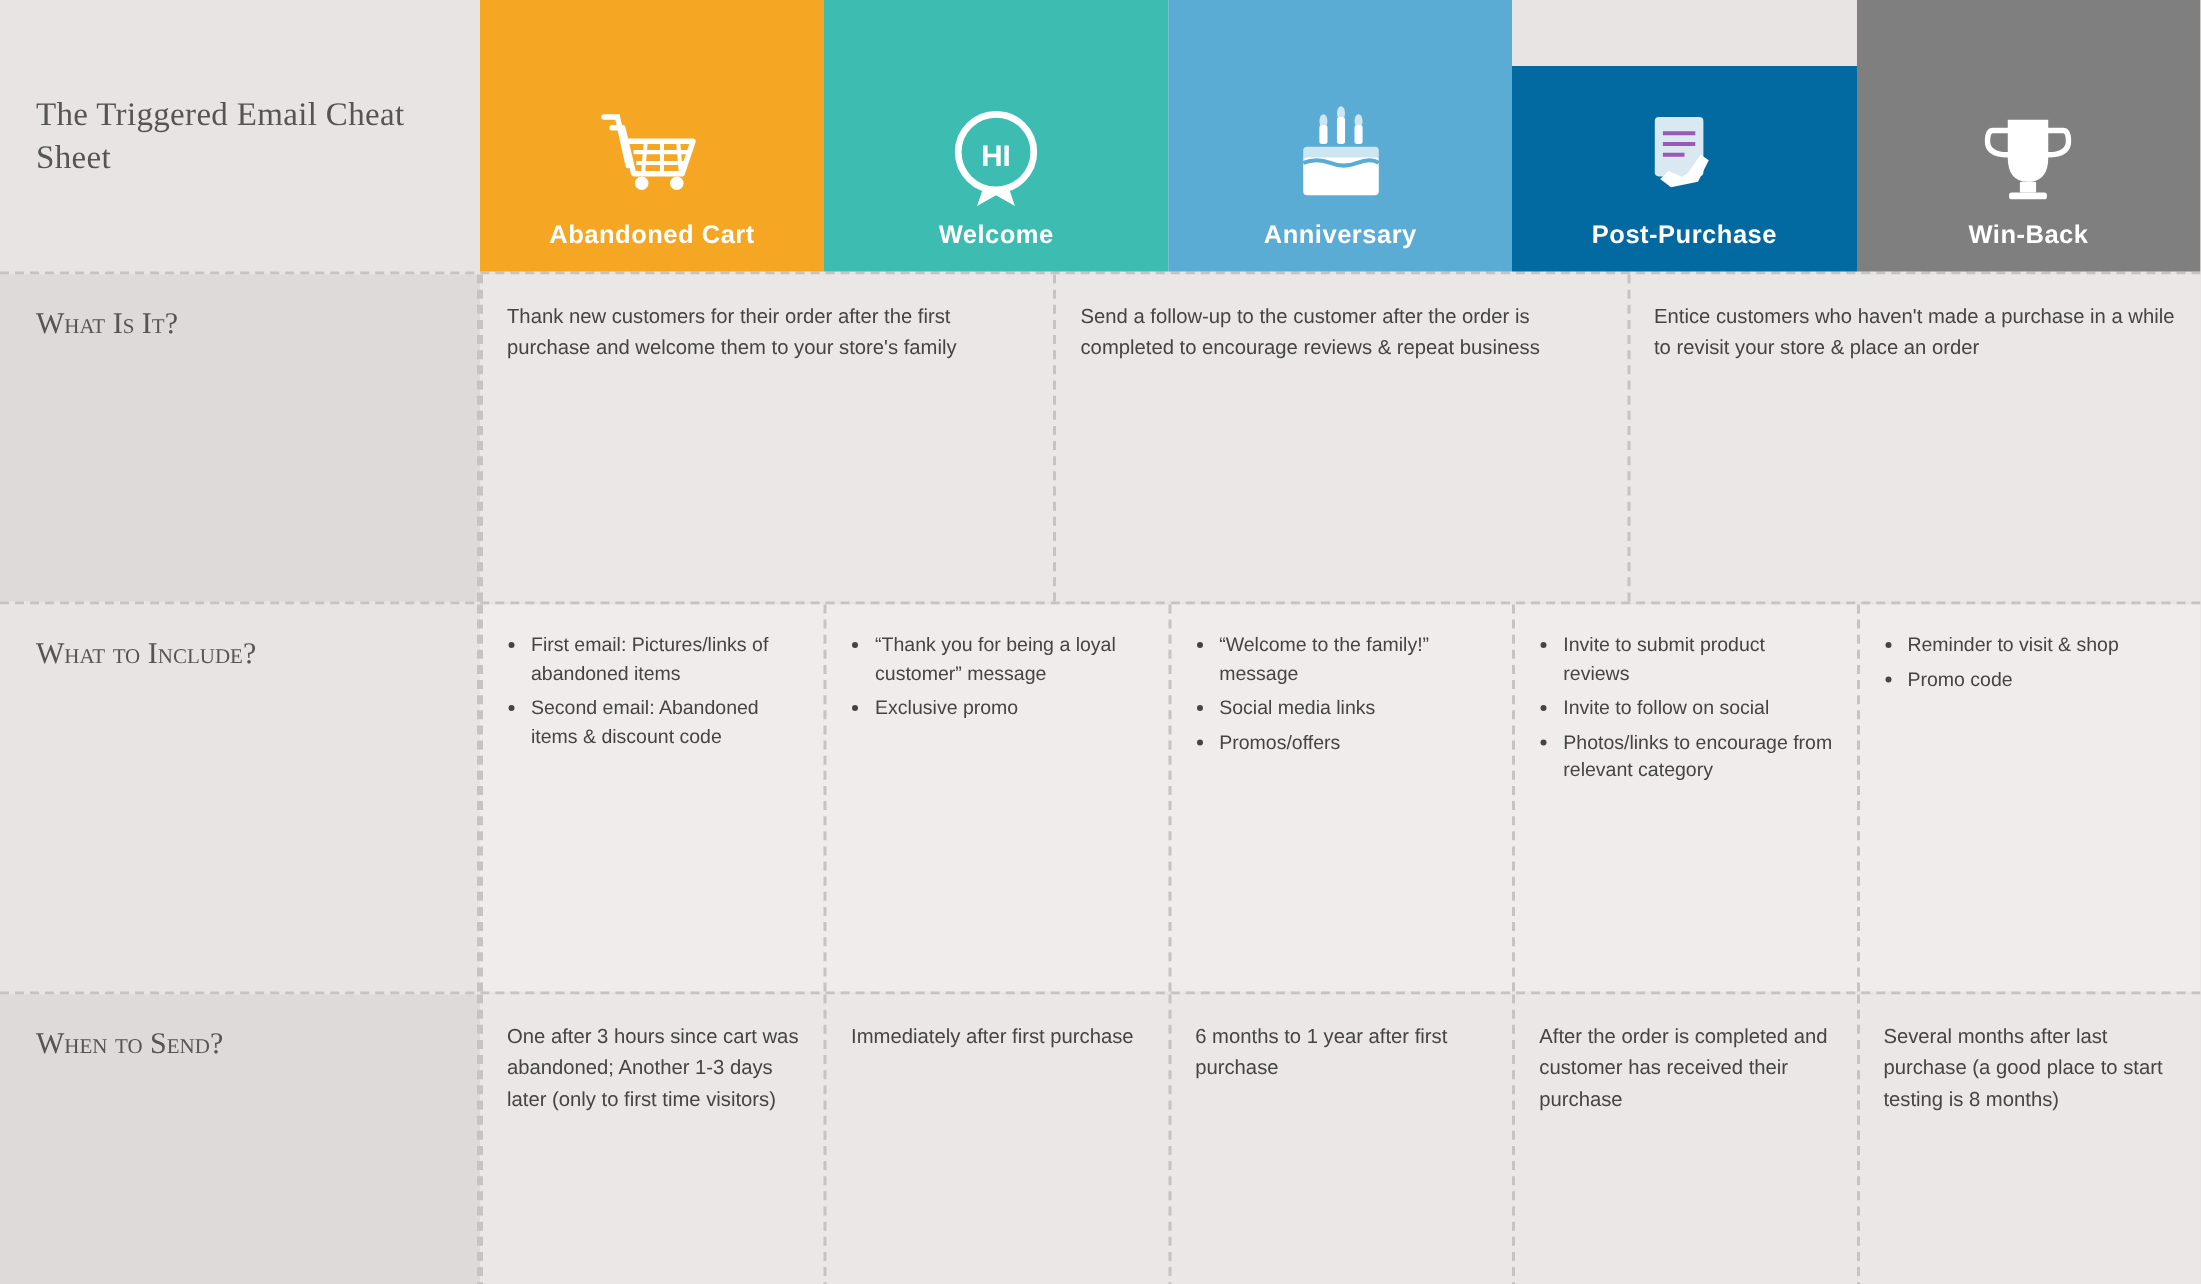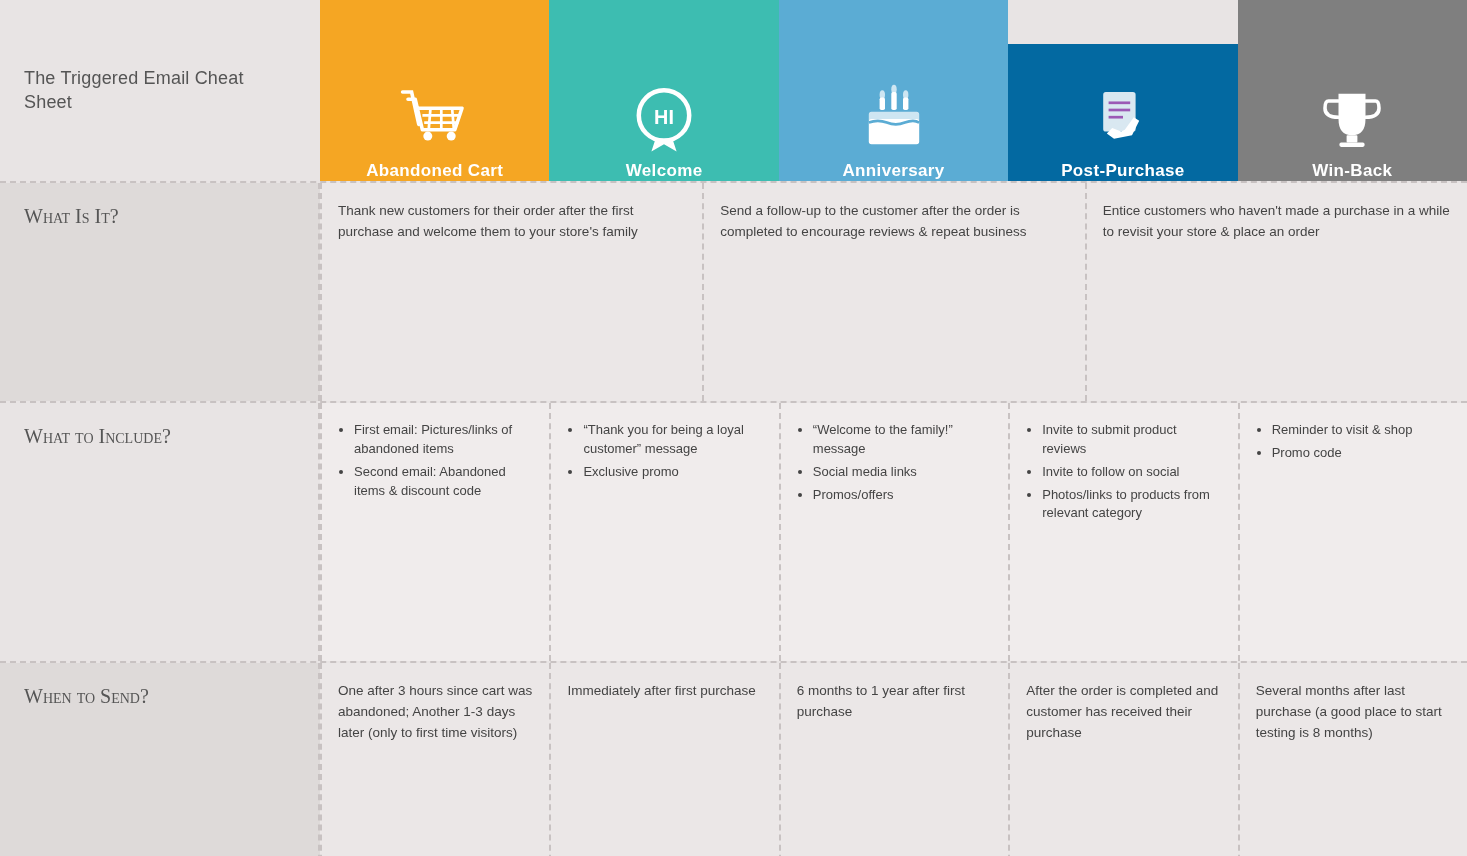--- a/index.html
+++ b/index.html
@@ -23,33 +23,34 @@
     }
     .header-title-cell {
       width: 320px;
       background: #e8e4e4;
       display: flex;
       align-items: center;
       justify-content: flex-start;
       padding: 20px 24px;
     }
     .header-title-cell h1 {
-      font-size: 18px;
+      font-size: 22px;
       font-weight: 400;
       color: #555;
       line-height: 1.3;
-      font-family: Liberation Sans, sans-serif;
+      font-family: Liberation Serif, serif;
       letter-spacing: 0.01em;
     }
     .header-col {
       flex: 1;
       display: flex;
       flex-direction: column;
       align-items: center;
       justify-content: flex-end;
+      padding-bottom: 14px;
       position: relative;
     }
     .header-col.orange { background: #f5a623; }
     .header-col.teal   { background: #3dbdb1; }
     .header-col.blue   { background: #5bacd4; }
     .header-col.purple { background: #0369a1; margin-top: 44px; }
     .header-col.gray   { background: #7f7f7f; }
     .header-label {
       font-size: 17px;
       color: white;
@@ -238,21 +239,21 @@
       <ul>
         <li>“Welcome to the family!” message</li>
         <li>Social media links</li>
         <li>Promos/offers</li>
       </ul>
     </div>
     <div class="data-cell">
       <ul>
         <li>Invite to submit product reviews</li>
         <li>Invite to follow on social</li>
-        <li>Photos/links to products from relevant category</li>
+        <li>Photos/links to encourage from relevant category</li>
       </ul>
     </div>
     <div class="data-cell">
       <ul>
         <li>Reminder to visit &amp; shop</li>
         <li>Promo code</li>
       </ul>
     </div>
   </div>
 

